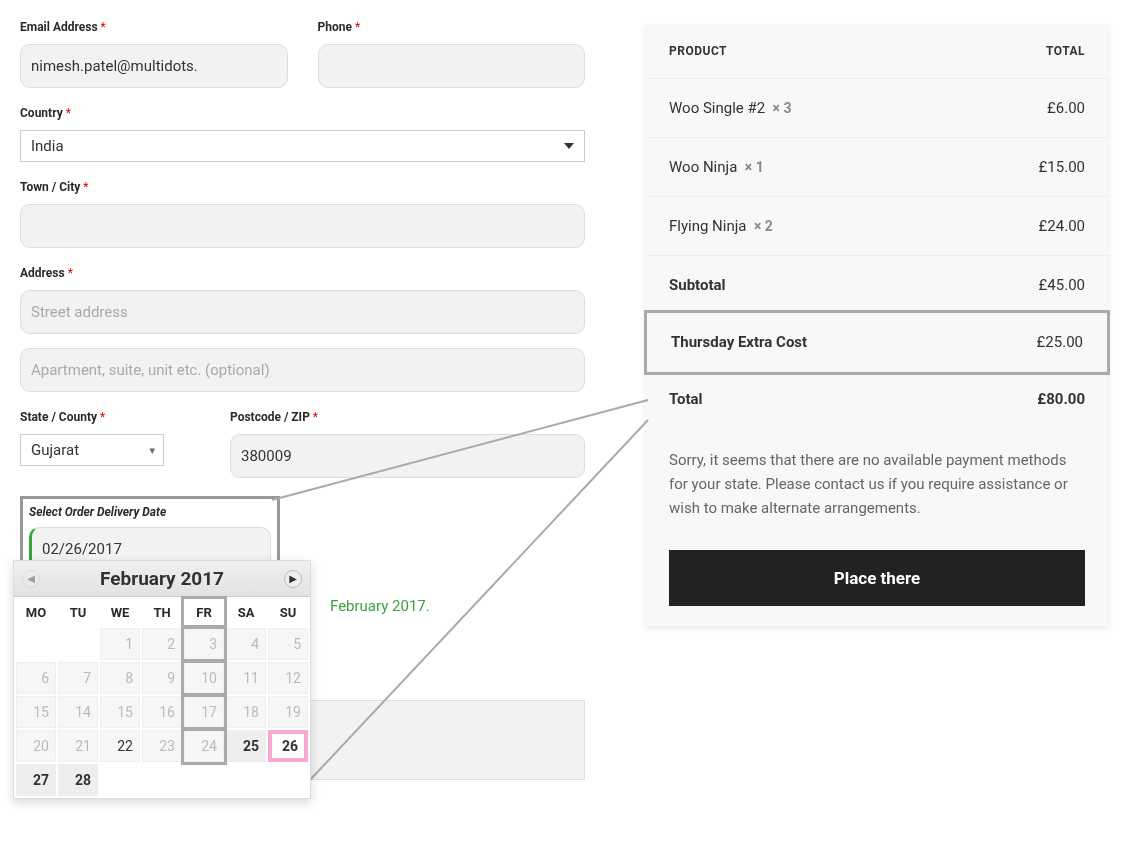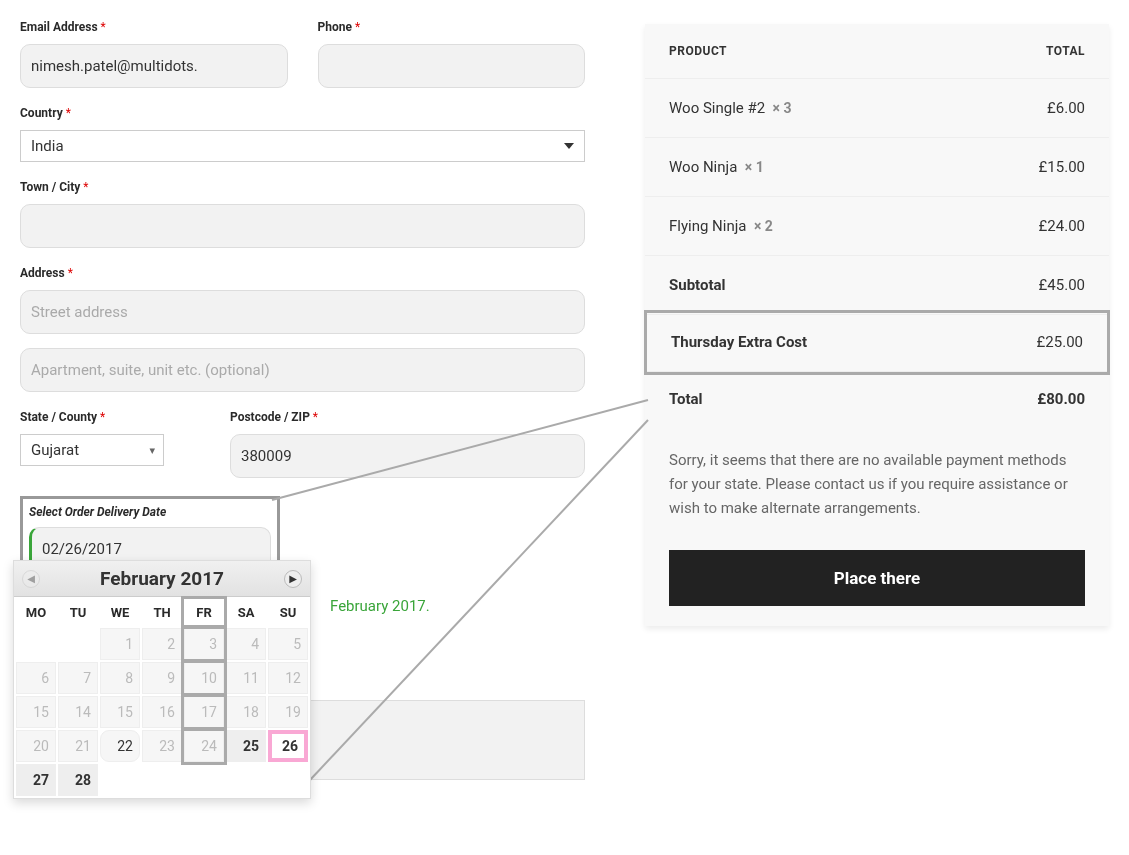--- a/index.html
+++ b/index.html
@@ -23,21 +23,21 @@
 
   
   .datepicker { position: absolute; top: 560px; left: 13px; width: 298px; background: #fff; border: 1px solid #ddd; box-shadow: 0 4px 10px rgba(0,0,0,0.15); z-index: 50; }
   .dp-head { display:flex; align-items:center; justify-content:space-between; background: linear-gradient(#f0f0f0,#e2e2e2); padding: 6px 8px; border-bottom:1px solid #ccc;}
   .dp-title { font-weight:bold; font-size:19px; text-align:center; flex:1;}
   .dp-arrow { width:18px; height:18px; border:1px solid #bbb; border-radius:9px; background:#eee; display:flex; align-items:center; justify-content:center; font-size:10px; cursor:pointer;}
   .dp-arrow.disabled { opacity:.4; cursor:default;}
   table.cal { width: 100%; border-collapse: separate; border-spacing: 2px; }
   table.cal th { font-size: 13px; color: #2a2a2a; padding: 6px 0; font-weight:bold;}
   table.cal td { width: 40px; height: 32px; text-align: right; padding: 4px 6px; background: #f6f6f6; color: #bbb; font-size: 14px; border:1px solid #eee;}
-  table.cal td.active { color: #333; background:#f6f6f6;border-radius:9px; }
+  table.cal td.active { color: #333; background:#f6f6f6; }
   table.cal td.strong { color:#333; font-weight:bold; background:#eee;}
   table.cal td.sel { background:#fff; border:4px solid #f9a8d4; color:#333; font-weight:bold;}
   table.cal td.empty { background: none; border:none;}
   .col-outline { outline: 3px solid #aaa; }
 
   
   .order { background: #f8f8f8; padding: 0 0 20px 0; box-shadow: 0 3px 6px rgba(0,0,0,0.08);}
   .order-row { display:flex; justify-content:space-between; padding: 20px 24px; border-bottom: 1px solid #eee; font-size:15px;}
   .or-head { font-weight:bold; text-transform: uppercase; font-size:12px; letter-spacing:.5px;}
   .or-bold { font-weight:bold;}

